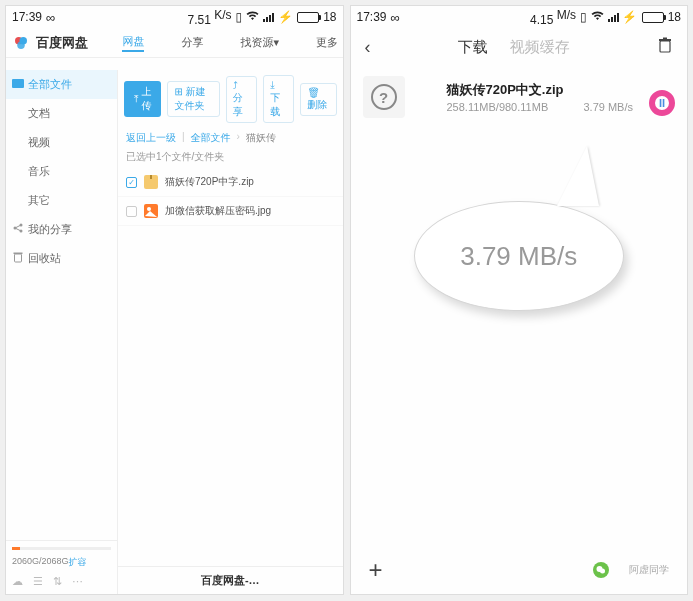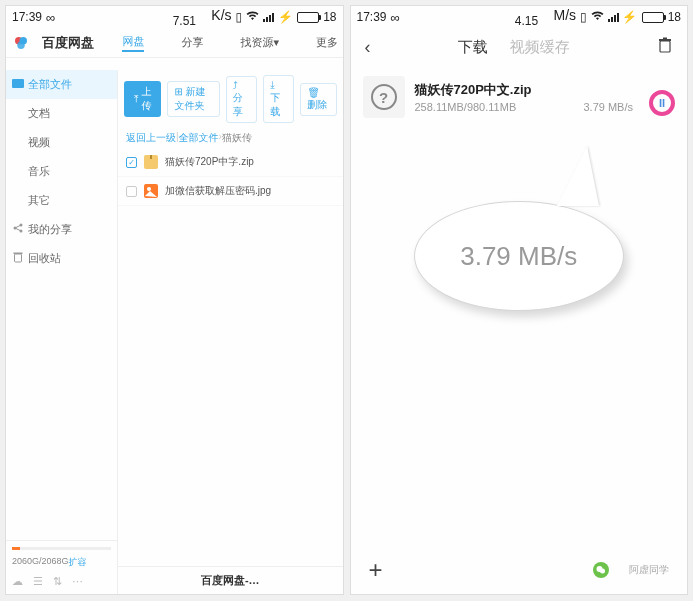--- a/index.html
+++ b/index.html
@@ -3,29 +3,29 @@
   <meta charset="utf-8">
   <style>
     * { margin: 0; padding: 0; box-sizing: border-box; }
     body { font-family: -apple-system, "Helvetica Neue", Arial, sans-serif; background: #f0f0f0; padding: 5px; }
     .screens { display: flex; gap: 6px; }
     .screen { width: 345px; height: 590px; background: #fefefe; border: 1px solid #ddd; display: flex; flex-direction: column; position: relative; }
 
     
     .status-bar { height: 22px; display: flex; justify-content: space-between; align-items: center; padding: 0 6px; font-size: 12px; color: #222; font-weight: 500; }
     .status-left, .status-right { display: flex; align-items: center; gap: 4px; }
-    .status-right .sup { font-size: 14px; vertical-align: super; margin-left: 12px; }
+    .status-right .sup { font-size: 12px; vertical-align: super; }
     .infinity { font-size: 13px; }
     .battery-icon { width: 22px; height: 11px; border: 1px solid #222; border-radius: 2px; position: relative; display: inline-block; }
     .battery-icon::after { content: ""; position: absolute; right: -3px; top: 2px; width: 2px; height: 5px; background: #222; border-radius: 0 1px 1px 0; }
     .battery-fill { height: 100%; width: 20%; background: #6cc24a; border-radius: 1px 0 0 1px; }
 
     
     .hdr1 { height: 30px; display: flex; align-items: center; font-size: 12px; border-bottom: 1px solid #eee; }
-    .hdr1 .brand { display: flex; align-items: center; gap: 12px; padding-left: 6px; width: 112px; }
+    .hdr1 .brand { display: flex; align-items: center; gap: 6px; padding-left: 6px; width: 112px; }
     .hdr1 .tabs { flex: 1; display: flex; justify-content: space-around; align-items: center; font-size: 11px; color: #555; gap: 28px; }
     .tab-active { color: #3ba9e8; border-bottom: 2px solid #3ba9e8; padding-bottom: 1px; }
     .brand-name { font-size: 13px; font-weight: 600; color: #333; }
 
     
     .body1 { flex: 1; display: flex; min-height: 0; margin-top: 12px; }
     .sidebar { width: 112px; display: flex; flex-direction: column; border-right: 1px solid #eee; }
     .side-top { flex: 1; overflow: hidden; }
     .side-item { padding: 7px 10px 7px 22px; font-size: 11px; color: #666; position: relative; }
     .side-item.active { background: #eaf6fd; color: #3ba9e8; }
@@ -35,44 +35,44 @@
     .storage-bar { height: 3px; background: #eee; margin-bottom: 6px; position: relative; }
     .storage-fill { height: 100%; width: 8%; background: #ff7a2b; }
     .storage-text { display: flex; color: #888; }
     .side-icons { display: flex; gap: 10px; margin-top: 6px; color: #bbb; font-size: 11px; }
 
     
     .main1 { flex: 1; display: flex; flex-direction: column; min-width: 0; }
     .toolbar { display: flex; align-items: center; gap: 6px; padding: 5px 6px; font-size: 10px; }
     .btn-upload { background: #3ba9e8; color: #fff; padding: 4px 10px; border-radius: 3px; display: flex; align-items: center; gap: 3px; }
     .btn-ghost { border: 1px solid #d6e9f4; color: #3ba9e8; padding: 3px 6px; border-radius: 3px; }
-    .crumbs { padding: 3px 8px; font-size: 10px; color: #888; display: flex; gap: 0; }
+    .crumbs { padding: 3px 8px; font-size: 10px; color: #888; display: flex; gap: 6px; }
     .crumbs span { color: #3ba9e8; }
     .crumbs .sep { color: #ccc; }
     .meta-row { padding: 2px 8px 4px; font-size: 10px; color: #999; }
     .file-row { display: flex; align-items: center; gap: 6px; padding: 6px 8px; font-size: 10px; color: #555; border-bottom: 1px solid #f7f7f7; }
     .chk { width: 11px; height: 11px; border: 1px solid #ccc; border-radius: 2px; flex-shrink: 0; display: flex; align-items: center; justify-content: center; font-size: 8px; color: #3ba9e8; }
     .chk.on { border-color: #3ba9e8; }
     .file-ic { width: 16px; height: 16px; flex-shrink: 0; display: flex; align-items: center; justify-content: center; font-size: 11px; }
     .footer1 { text-align: center; font-size: 11px; padding: 6px; color: #333; border-top: 1px solid #eee; font-weight: 600; }
 
     
     .hdr2 { height: 38px; display: flex; align-items: center; padding: 0 14px; }
     .nav2 { flex: 1; text-align: center; display: flex; justify-content: center; gap: 22px; font-size: 15px; color: #bbb; }
     .nav2 .act { color: #333; }
     .back-chev { font-size: 18px; color: #444; }
     .trash { font-size: 16px; color: #444; }
 
     .dl-item { display: flex; align-items: center; padding: 10px 12px; gap: 10px; }
     .dl-icon { width: 42px; height: 42px; border-radius: 4px; background: #f4f4f4; display: flex; align-items: center; justify-content: center; }
     .q-circ { width: 26px; height: 26px; border: 2px solid #888; border-radius: 50%; display: flex; align-items: center; justify-content: center; color: #888; font-size: 15px; font-weight: 600; }
-    .dl-info { flex: 1; }
+    .dl-info { flex: 1; margin-left: 32px; }
     .dl-name { font-size: 13px; font-weight: 600; color: #222; }
     .dl-prog { font-size: 11px; color: #999; margin-top: 2px; display: flex; justify-content: space-between; }
-    .pause-btn { width: 26px; height: 26px; border: 4px solid #ec4899; border-radius: 50%; display: flex; align-items: center; justify-content: center; color: #4a8de0; font-size: 11px; font-weight: 700; margin-left: 6px; margin-top: 11px; }
+    .pause-btn { width: 26px; height: 26px; border: 6px solid #ec4899; border-radius: 50%; display: flex; align-items: center; justify-content: center; color: #4a8de0; font-size: 11px; font-weight: 700; margin-left: 6px; margin-top: 11px; }
 
     .callout-wrap { position: absolute; top: 140px; left: 0; right: 0; display: flex; justify-content: center; pointer-events: none; }
     .callout { position: relative; }
     .callout-bubble { width: 210px; height: 110px; background: #fff; border-radius: 50%; border: 1px solid #d5d5d5; box-shadow: 4px 6px 10px rgba(0,0,0,0.15); display: flex; align-items: center; justify-content: center; font-size: 26px; color: #999; margin-top: 55px; }
     .callout-tail { position: absolute; top: 0; right: 25px; width: 0; height: 0; border-left: 30px solid transparent; border-right: 12px solid transparent; border-bottom: 60px solid #fff; filter: drop-shadow(1px 0 1px rgba(0,0,0,0.15)); }
 
     .footer2 { position: absolute; bottom: 0; left: 0; right: 0; display: flex; align-items: center; justify-content: space-between; padding: 10px 18px; }
     .plus { font-size: 24px; color: #444; font-weight: 300; }
     .watermark { display: flex; align-items: center; gap: 20px; font-size: 10px; color: #aaa; }
     .wm-logo { width: 16px; height: 16px; border-radius: 50%; background: #6cc24a; display: flex; align-items: center; justify-content: center; color: #fff; font-size: 10px; }
@@ -187,20 +187,21 @@
           <div class="btn-ghost">⤓ <span>下载</span></div>
           <div class="btn-ghost">🗑 <span>删除</span></div>
         </div>
         <div class="crumbs">
           <span>返回上一级</span>
           <span class="sep">|</span>
           <span>全部文件</span>
           <span class="sep">›</span>
           <span style="color:#888">猫妖传</span>
         </div>
+        <div class="meta-row">已选中1个文件/文件夹</div>
         <div class="file-row">
           <div class="chk on">✓</div>
           <div class="file-ic">
             <svg width="16" height="16" viewBox="0 0 16 16">
                 <rect x="1" y="1" width="14" height="14" rx="2" fill="#f5c96e"></rect>
                 <rect x="7" y="1" width="2" height="4" fill="#b58a2e"></rect>
               </svg>
           </div>
           <span>猫妖传720P中字.zip</span>
         </div>

